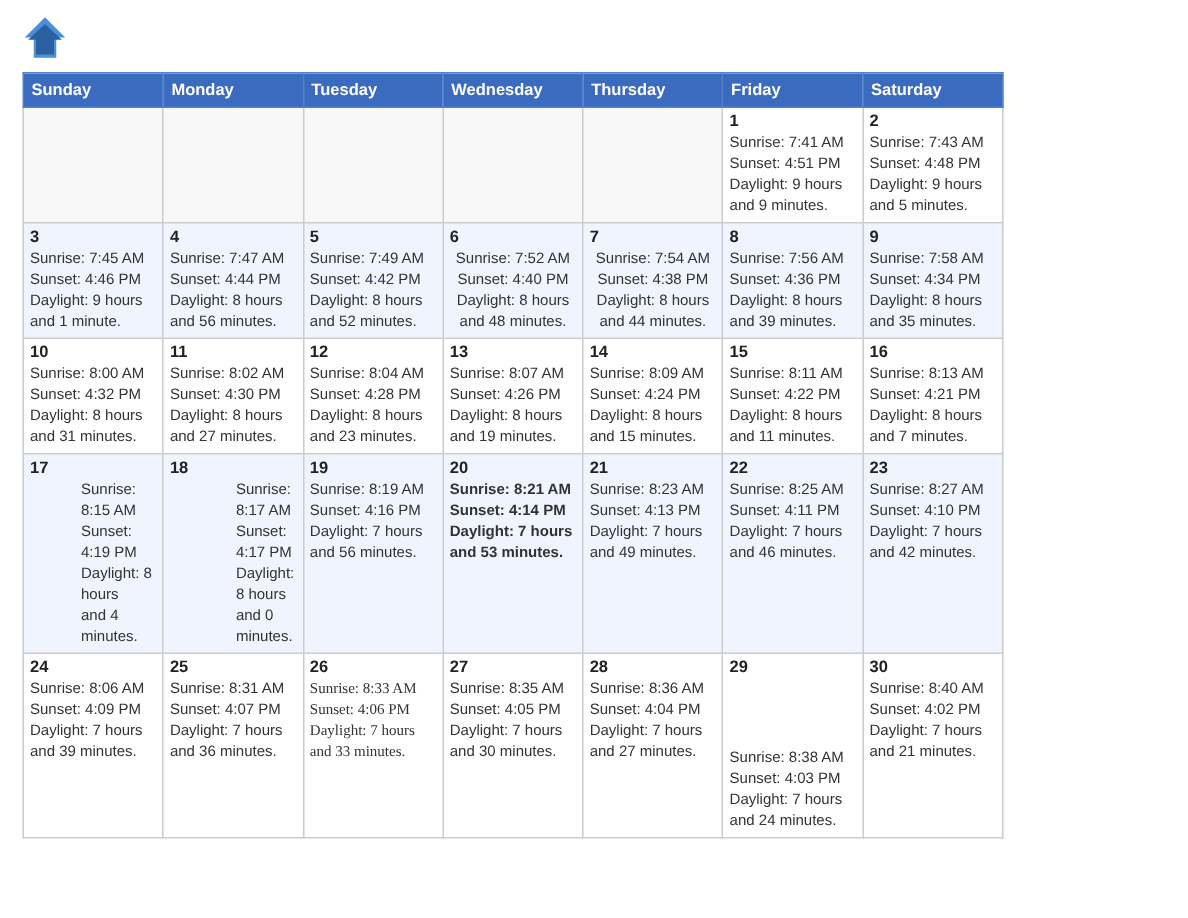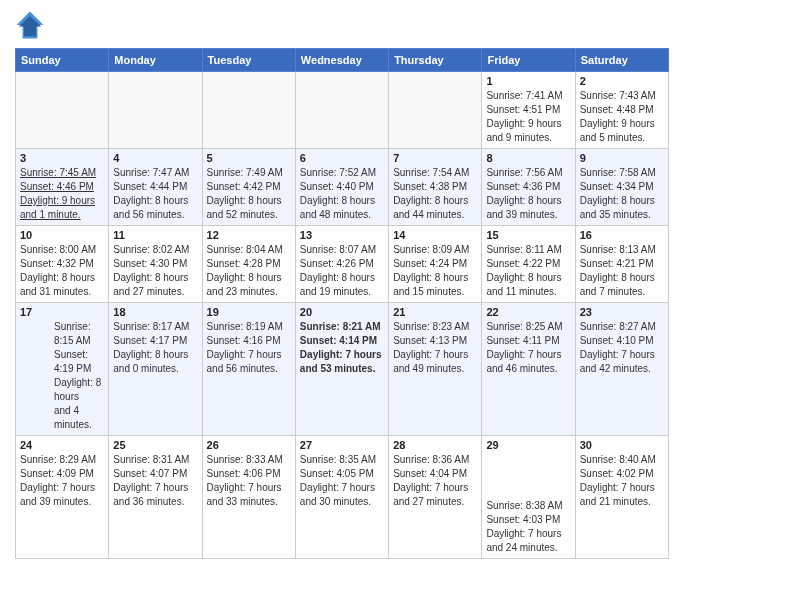--- a/index.html
+++ b/index.html
@@ -143,49 +143,49 @@
             <div class="day-number">2</div>
             <div class="day-info" style="white-space: pre-line;">Sunrise: 7:43 AM
 Sunset: 4:48 PM
 Daylight: 9 hours
 and 5 minutes.</div>
           </td>
         </tr>
         <tr>
           <td class="even-week">
             <div class="day-number">3</div>
-            <div class="day-info" style="white-space: pre-line; text-decoration: underline;">Sunrise: 7:45 AM
+            <div class="day-info" style="white-space: pre-line;">Sunrise: 7:45 AM
 Sunset: 4:46 PM
 Daylight: 9 hours
 and 1 minute.</div>
           </td>
           <td class="even-week">
             <div class="day-number">4</div>
             <div class="day-info" style="white-space: pre-line;">Sunrise: 7:47 AM
 Sunset: 4:44 PM
 Daylight: 8 hours
 and 56 minutes.</div>
           </td>
           <td class="even-week">
             <div class="day-number">5</div>
             <div class="day-info" style="white-space: pre-line;">Sunrise: 7:49 AM
 Sunset: 4:42 PM
 Daylight: 8 hours
 and 52 minutes.</div>
           </td>
           <td class="even-week">
             <div class="day-number">6</div>
-            <div class="day-info" style="white-space: pre-line;">Sunrise: 7:52 AM
+            <div class="day-info" style="white-space: pre-line; text-align: center;">Sunrise: 7:52 AM
 Sunset: 4:40 PM
 Daylight: 8 hours
 and 48 minutes.</div>
           </td>
           <td class="even-week">
             <div class="day-number">7</div>
-            <div class="day-info" style="white-space: pre-line;">Sunrise: 7:54 AM
+            <div class="day-info" style="white-space: pre-line; text-align: center;">Sunrise: 7:54 AM
 Sunset: 4:38 PM
 Daylight: 8 hours
 and 44 minutes.</div>
           </td>
           <td class="even-week">
             <div class="day-number">8</div>
             <div class="day-info" style="white-space: pre-line;">Sunrise: 7:56 AM
 Sunset: 4:36 PM
 Daylight: 8 hours
 and 39 minutes.</div>
@@ -252,21 +252,21 @@
         <tr>
           <td class="even-week">
             <div class="day-number">17</div>
             <div class="day-info" style="white-space: pre-line; margin-left: 34px;">Sunrise: 8:15 AM
 Sunset: 4:19 PM
 Daylight: 8 hours
 and 4 minutes.</div>
           </td>
           <td class="even-week">
             <div class="day-number">18</div>
-            <div class="day-info" style="white-space: pre-line;">Sunrise: 8:17 AM
+            <div class="day-info" style="white-space: pre-line; margin-left: 44px;">Sunrise: 8:17 AM
 Sunset: 4:17 PM
 Daylight: 8 hours
 and 0 minutes.</div>
           </td>
           <td class="even-week">
             <div class="day-number">19</div>
             <div class="day-info" style="white-space: pre-line;">Sunrise: 8:19 AM
 Sunset: 4:16 PM
 Daylight: 7 hours
 and 56 minutes.</div>
@@ -296,35 +296,35 @@
             <div class="day-number">23</div>
             <div class="day-info" style="white-space: pre-line;">Sunrise: 8:27 AM
 Sunset: 4:10 PM
 Daylight: 7 hours
 and 42 minutes.</div>
           </td>
         </tr>
         <tr>
           <td class="odd-week">
             <div class="day-number">24</div>
-            <div class="day-info" style="white-space: pre-line;">Sunrise: 8:29 AM
+            <div class="day-info" style="white-space: pre-line;">Sunrise: 8:06 AM
 Sunset: 4:09 PM
 Daylight: 7 hours
 and 39 minutes.</div>
           </td>
           <td class="odd-week">
             <div class="day-number">25</div>
             <div class="day-info" style="white-space: pre-line;">Sunrise: 8:31 AM
 Sunset: 4:07 PM
 Daylight: 7 hours
 and 36 minutes.</div>
           </td>
           <td class="odd-week">
             <div class="day-number">26</div>
-            <div class="day-info" style="white-space: pre-line;">Sunrise: 8:33 AM
+            <div class="day-info" style="white-space: pre-line; font-family: Liberation Serif, serif;">Sunrise: 8:33 AM
 Sunset: 4:06 PM
 Daylight: 7 hours
 and 33 minutes.</div>
           </td>
           <td class="odd-week">
             <div class="day-number">27</div>
             <div class="day-info" style="white-space: pre-line;">Sunrise: 8:35 AM
 Sunset: 4:05 PM
 Daylight: 7 hours
 and 30 minutes.</div>

